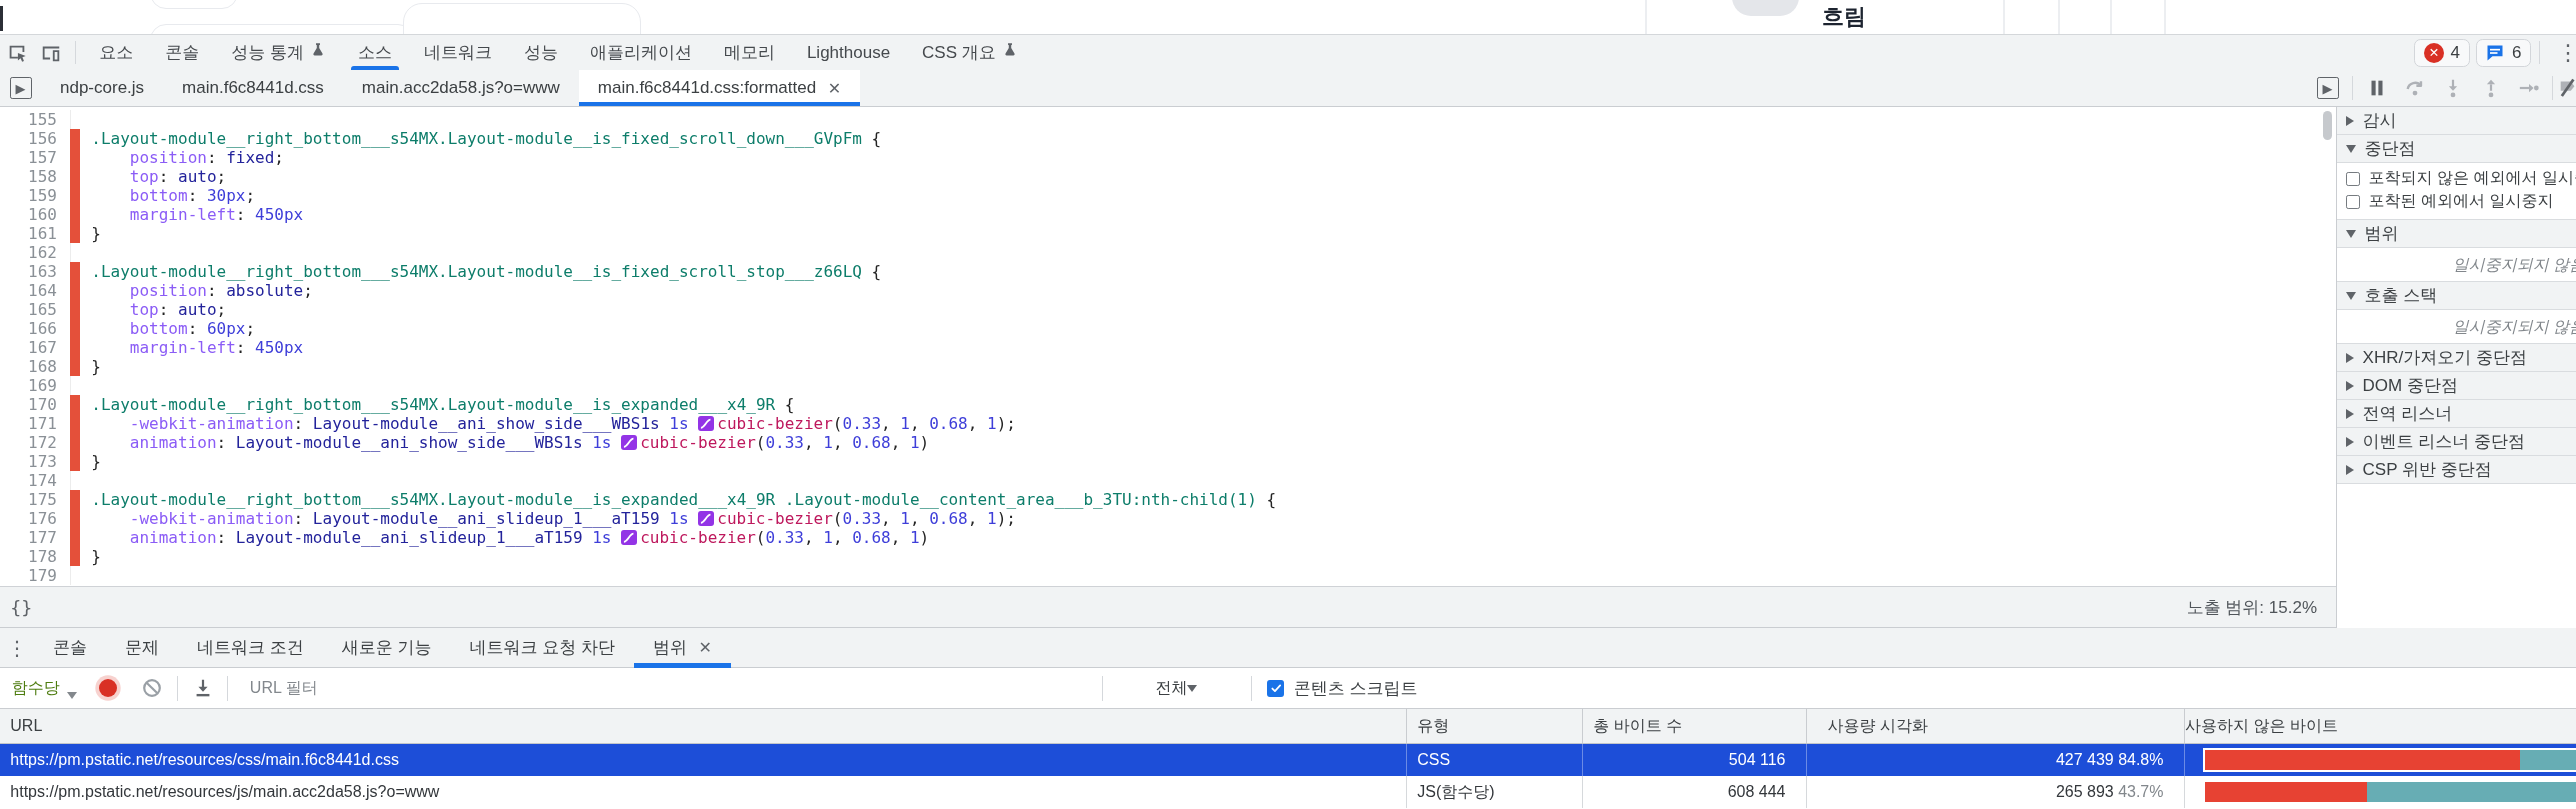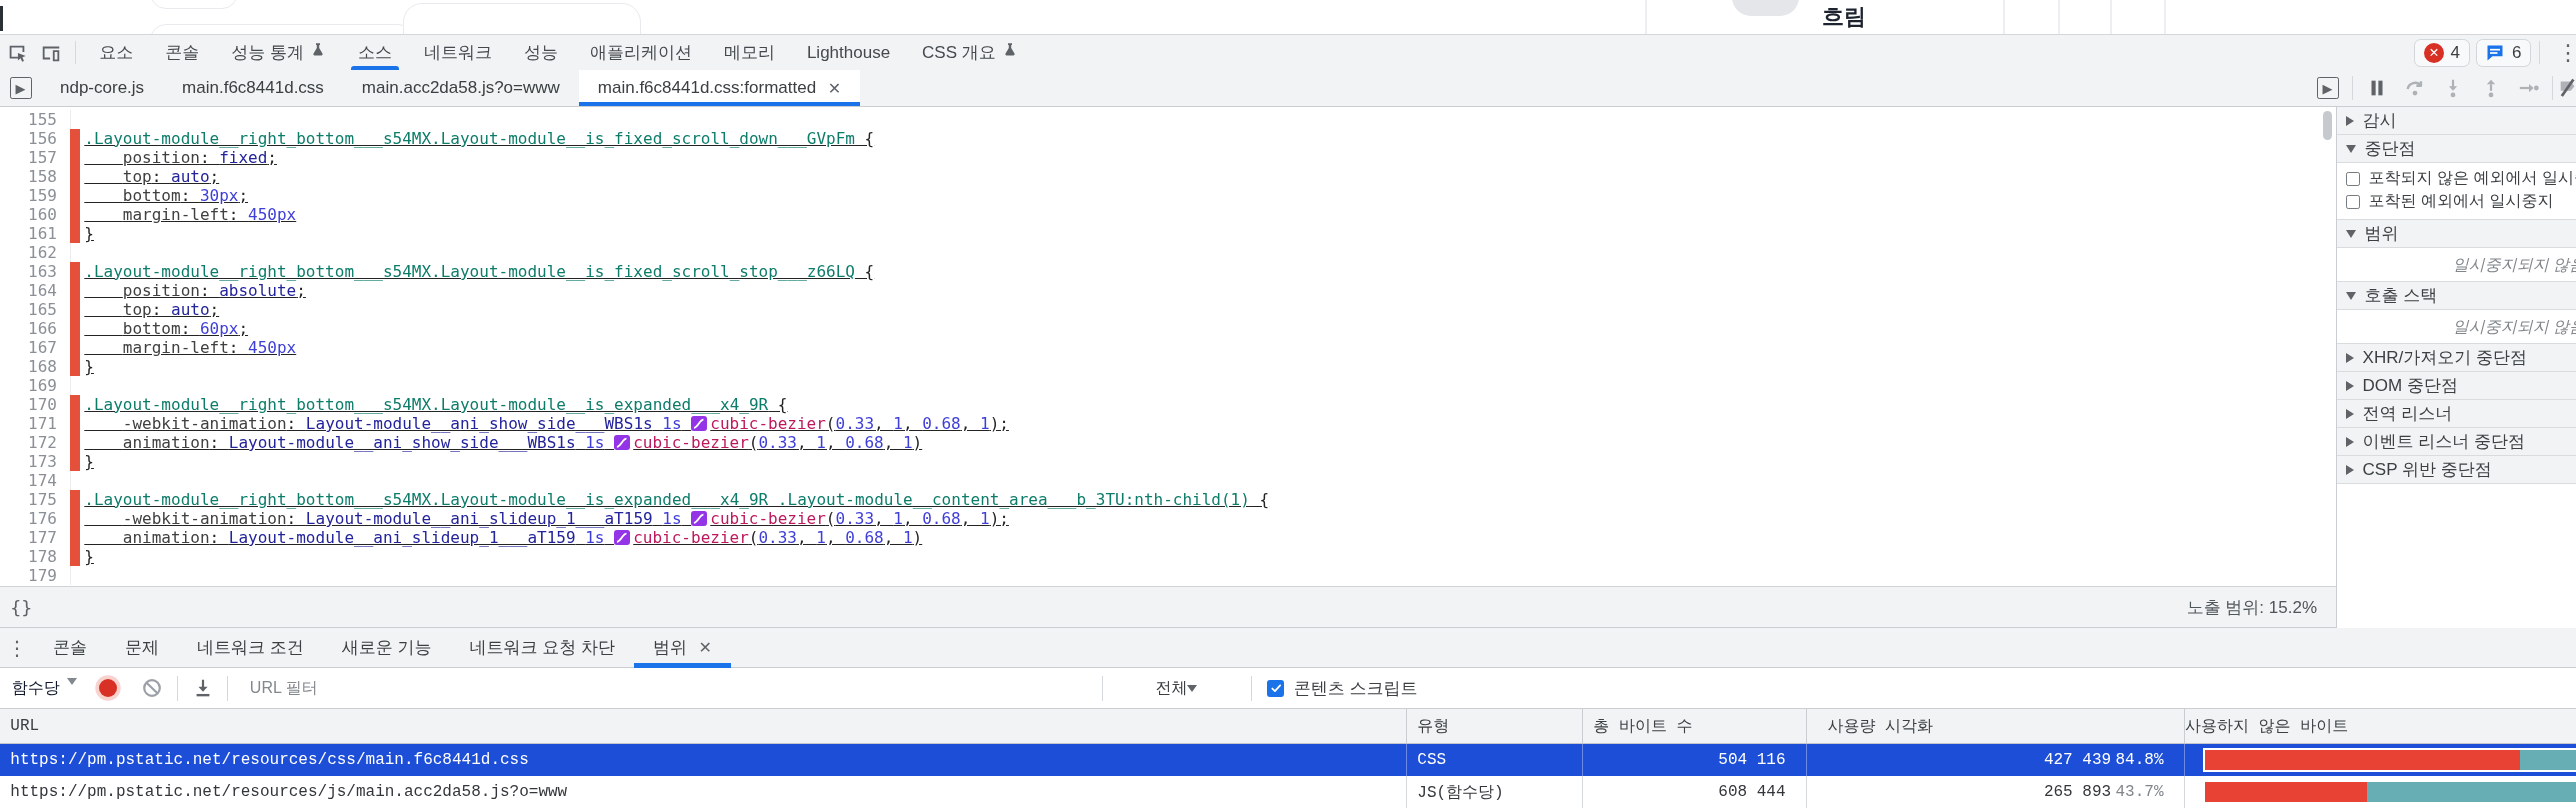--- a/index.html
+++ b/index.html
@@ -51,23 +51,23 @@
 
   
   .content { position:absolute; left:0; top:107px; width:2081px; height:521px; }
   .editor { position:absolute; left:0; top:0; width:2336px; height:521px; background:#fff; }
   .code-area { position:absolute; left:0; top:0; width:2336px; height:479px; overflow:hidden; font-family:"DejaVu Sans Mono","Liberation Mono",monospace; font-size:16px; }
   .code-lines { padding-top:2.9px; }
   .cl { display:flex; height:19px; line-height:19px; white-space:pre; }
   .cl .ln { width:70px; flex:none; text-align:right; padding-right:13px; color:#8a9096; }
   .cl .cov { width:10.3px; flex:none; border-left:1.5px solid #ececec; }
   .cl .cov.red { background:#e4503a; border-left-color:#e4503a; }
-  .cl .src { padding-left:4px; color:#242424;text-decoration:underline; }
+  .cl .src { padding-left:11px; color:#242424; }
   .tok-sel { color:#0d7d6a; }
-  .tok-prop { color:#404040;margin-top:21px; }
+  .tok-prop { color:#8b5cf6;margin-top:21px; }
   .tok-kw { color:#23239b; }
   .tok-num { color:#3e3ed9; }
   .tok-fn { color:#be185d; }
   .tok-pun { color:#242424; }
   .bezier-swatch { display:inline-block; width:15.4px; height:15.4px; background:#9334e6; border-radius:2.9px; vertical-align:-2.2px; margin-right:3.7px; }
   .bezier-swatch svg { width:15.4px; height:15.4px; display:block; }
   .vscrollbar { position:absolute; right:3.7px; top:3.7px; width:9.5px; height:29px; background:#c6c9cd; border-radius:5.1px; }
   .pretty-bar { position:absolute; left:0; top:479px; width:2336px; height:42px; background:#f1f3f4;
     border-top:0.7px solid #cfd2d6; border-bottom:0.7px solid #cacdd1; display:flex; align-items:center; }
   .pp-icon { margin-left:10.3px; font-family:"DejaVu Sans Mono",monospace; font-size:18.3px; color:#5f6368; }
@@ -90,35 +90,35 @@
   .drawer { position:absolute; left:0; top:628px; width:2576px; height:181px; background:#fff; }
   .drawer-tabbar { position:absolute; left:0; top:0; width:2576px; height:40px; background:#f1f3f4;
     border-bottom:0.7px solid #cacdd1; display:flex; align-items:center; }
   .kebab { width:34px; text-align:center; color:#5f6368; font-size:20px; flex:none; }
   .drawer-tab { position:relative; height:40px; display:flex; align-items:center; padding:0 19px; font-size:17px; color:#3c4043; white-space:nowrap; flex:none; }
   .drawer-tab .close-x { margin-left:11.7px; color:#5f6368; font-size:16px; }
   .drawer-underline { position:absolute; left:0; right:0; bottom:0; height:4.4px; background:#1a73e8; }
 
   .cov-toolbar { position:absolute; left:0; top:40px; width:2576px; height:41px; background:#fff;
     border-bottom:0.7px solid #cacdd1; display:flex; align-items:center; }
-  .mode-select { display:flex; align-items:flex-start; gap:7.3px; margin-left:11.7px; color:#0f172a; font-size:16px; }
+  .mode-select { display:flex; align-items:flex-end; gap:7.3px; margin-left:11.7px; color:#4d7c0f; font-size:16px; }
   .dd-arrow { width:0; height:0; border-top:7.3px solid #83888d; border-left:5.1px solid transparent; border-right:5.1px solid transparent; }
   .record-btn { width:18.3px; height:18.3px; border-radius:50%; background:#d93025; margin:0 19px 0 22px; box-shadow:0 0 0 3.7px rgba(217,48,37,0.22); }
   .toolbar-icon { width:32px; height:29px; display:flex; align-items:center; justify-content:center; }
   .toolbar-icon svg { width:22px; height:22px; }
   .ct-sep { width:0.7px; height:25px; background:#d5d8dc; margin:0 8.8px; }
   .url-filter { width:856px; height:32px; display:flex; align-items:center; padding-left:13px; font-size:16px; color:#83888d; }
   .type-select { width:110px; display:flex; align-items:center; justify-content:center; margin:0 10.3px; font-size:16px; color:#3c4043; }
   .type-select .dd-arrow { border-top-color:#5f6368; }
   .cs-check { width:17px; height:17px; border-radius:2.9px; background:#1a73e8; margin:0 9.5px 0 7.3px; display:flex; align-items:center; justify-content:center; }
   .cs-check svg { width:12.5px; height:12.5px; }
   .cs-label { font-size:17px; color:#3c4043; }
 
   .cov-table { position:absolute; left:0; top:81px; width:2576px; height:100px; font-size:16px; }
-  .tr { display:grid; grid-template-columns:1407px 176px 224px 378px 391px;font-family:Liberation Mono, monospace; }
+  .tr { display:grid; grid-template-columns:1407px 176px 224px 378px 391px; }
   .tr.head { height:35px; background:#f1f3f4; border-bottom:0.7px solid #c3c6ca; color:#3c4043; }
   .tr.row { height:32px; background:#fff; color:#33373b; }
   .tr.row.selected { background:#1d4ed8; color:#fff; }
   .td { display:flex; align-items:center; padding-left:10.3px; border-right:0.7px solid #c9ccd0; overflow:hidden; white-space:nowrap; }
   .tr.row .td { border-right-color:#d6d9dc; }
   .tr.row.selected .td { border-right-color:rgba(255,255,255,0.35); }
   .td:last-child { border-right:none; padding-left:0; }
   .td.right { justify-content:flex-end; padding-right:20.5px; }
   .pct { margin-left:4.4px; color:#82878c; }
   .tr.row.selected .pct { color:#fff; }

